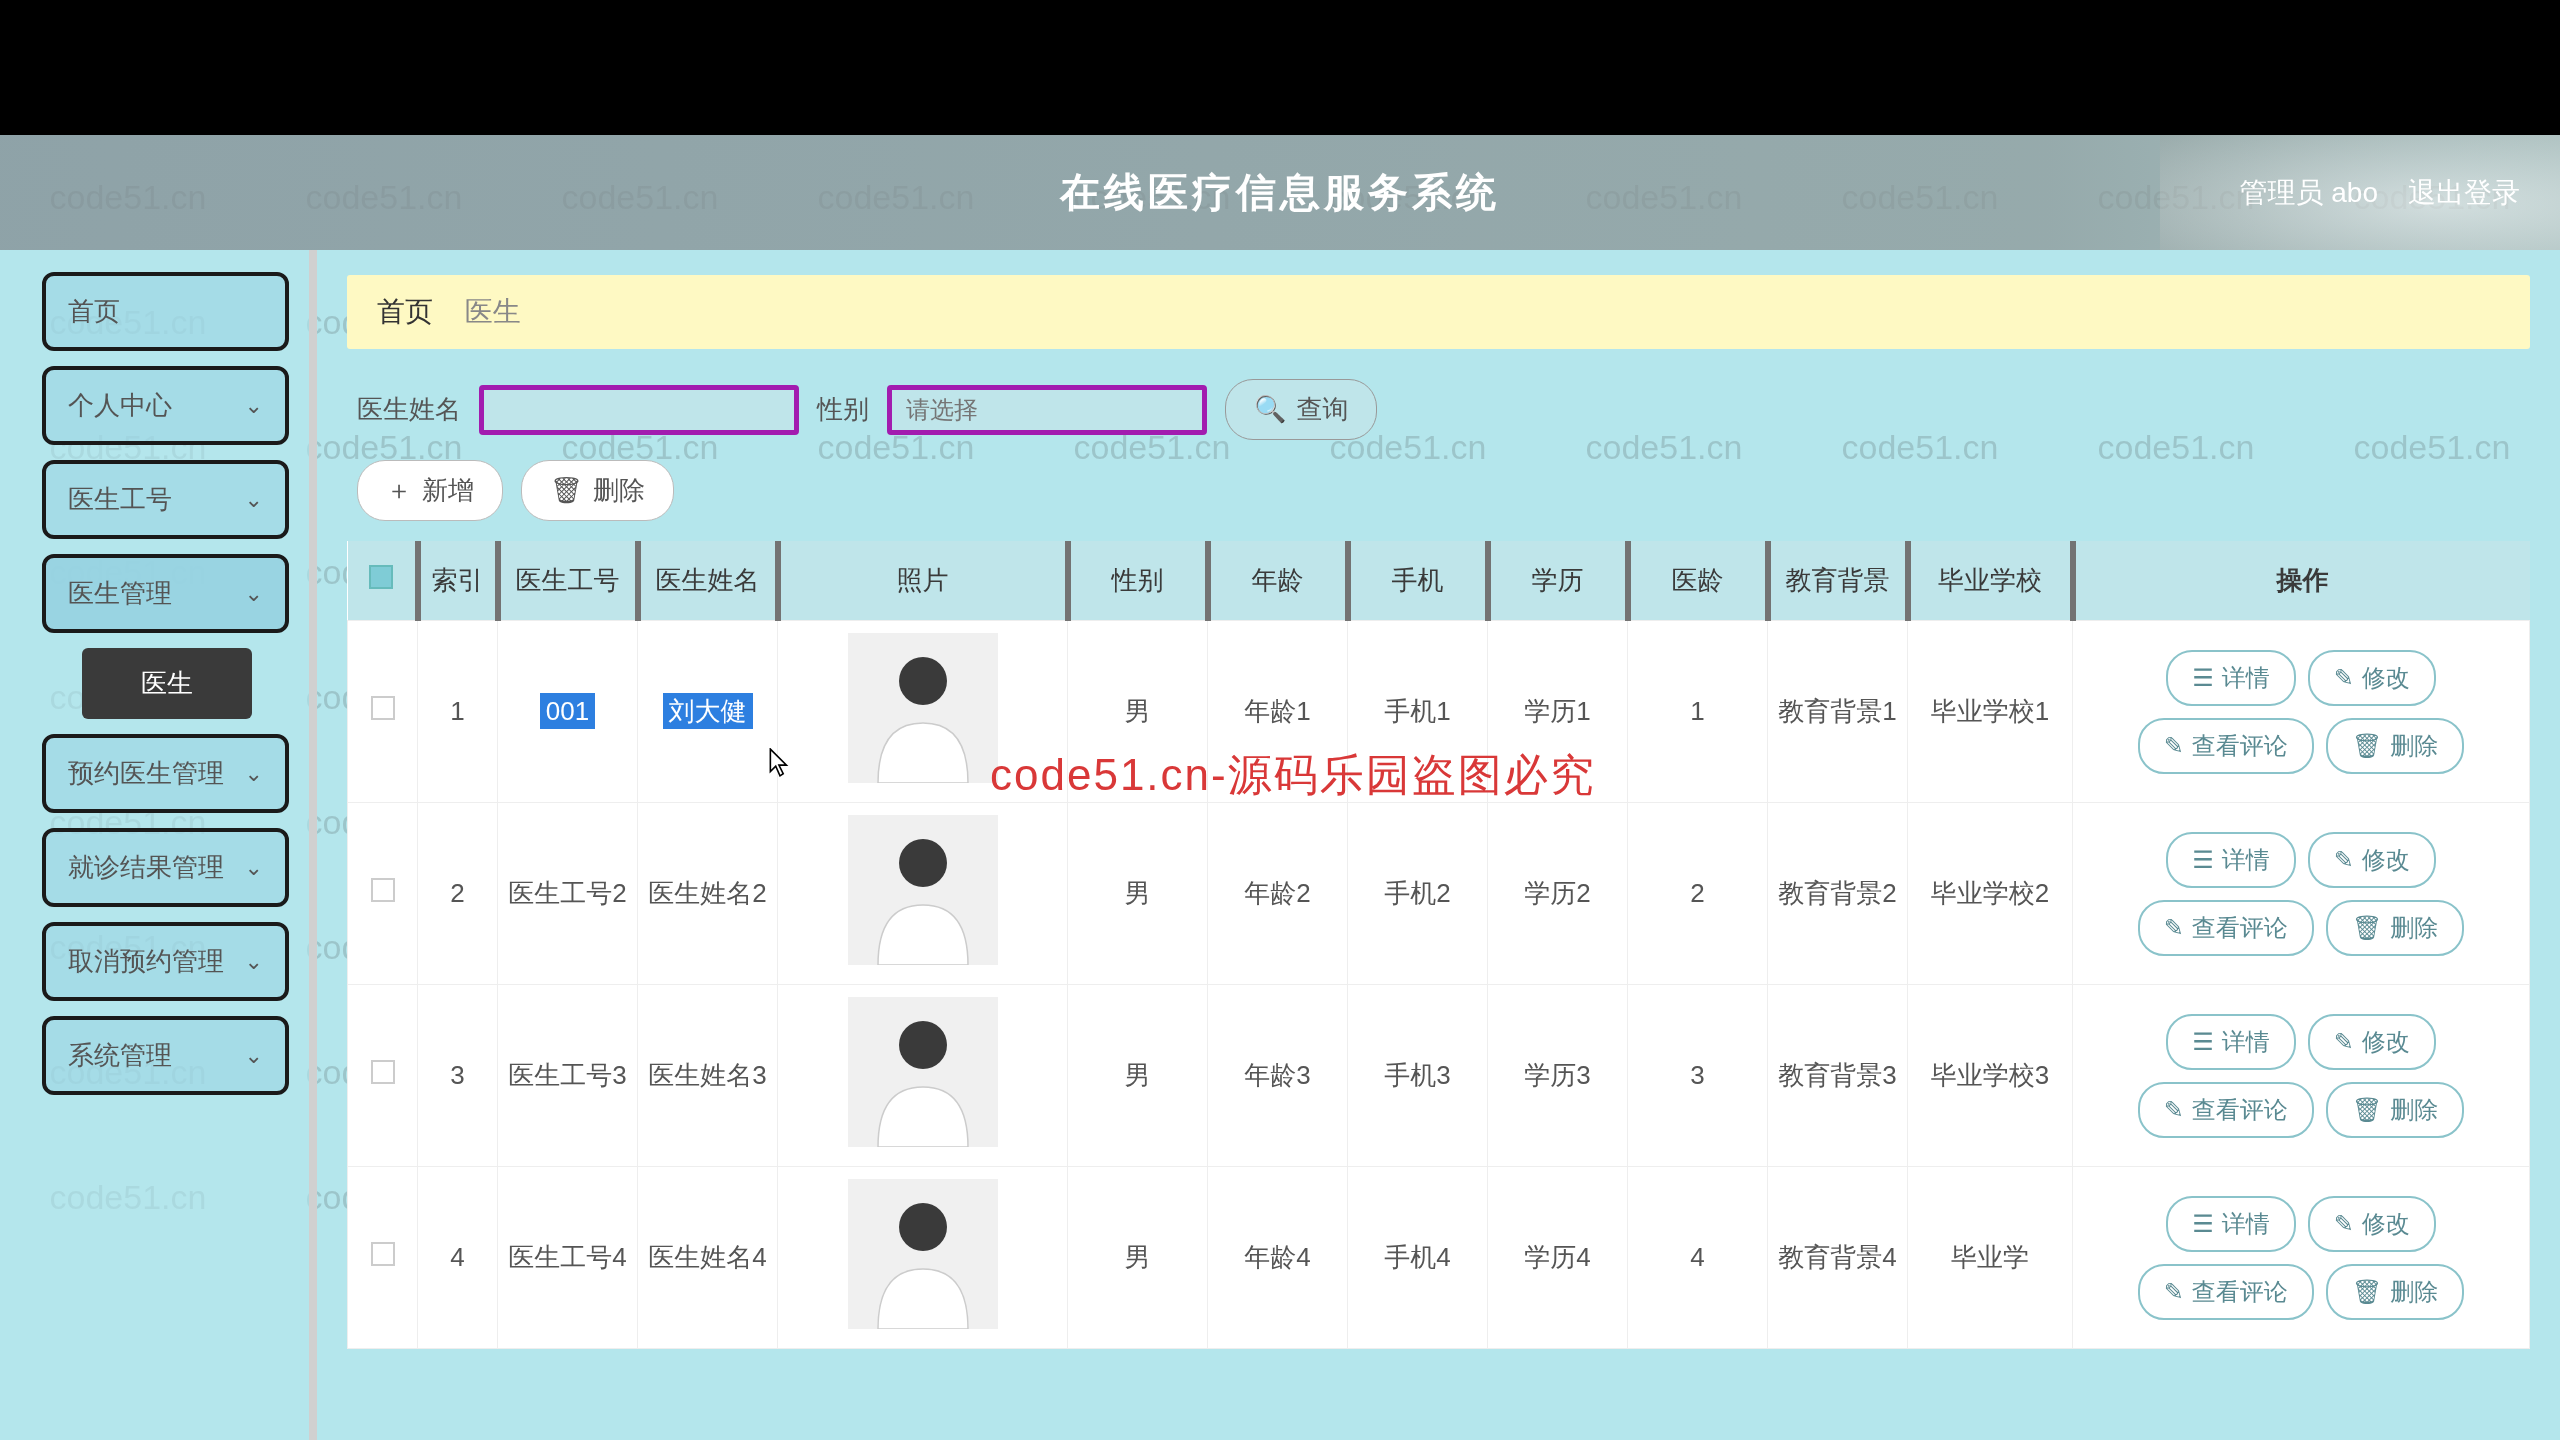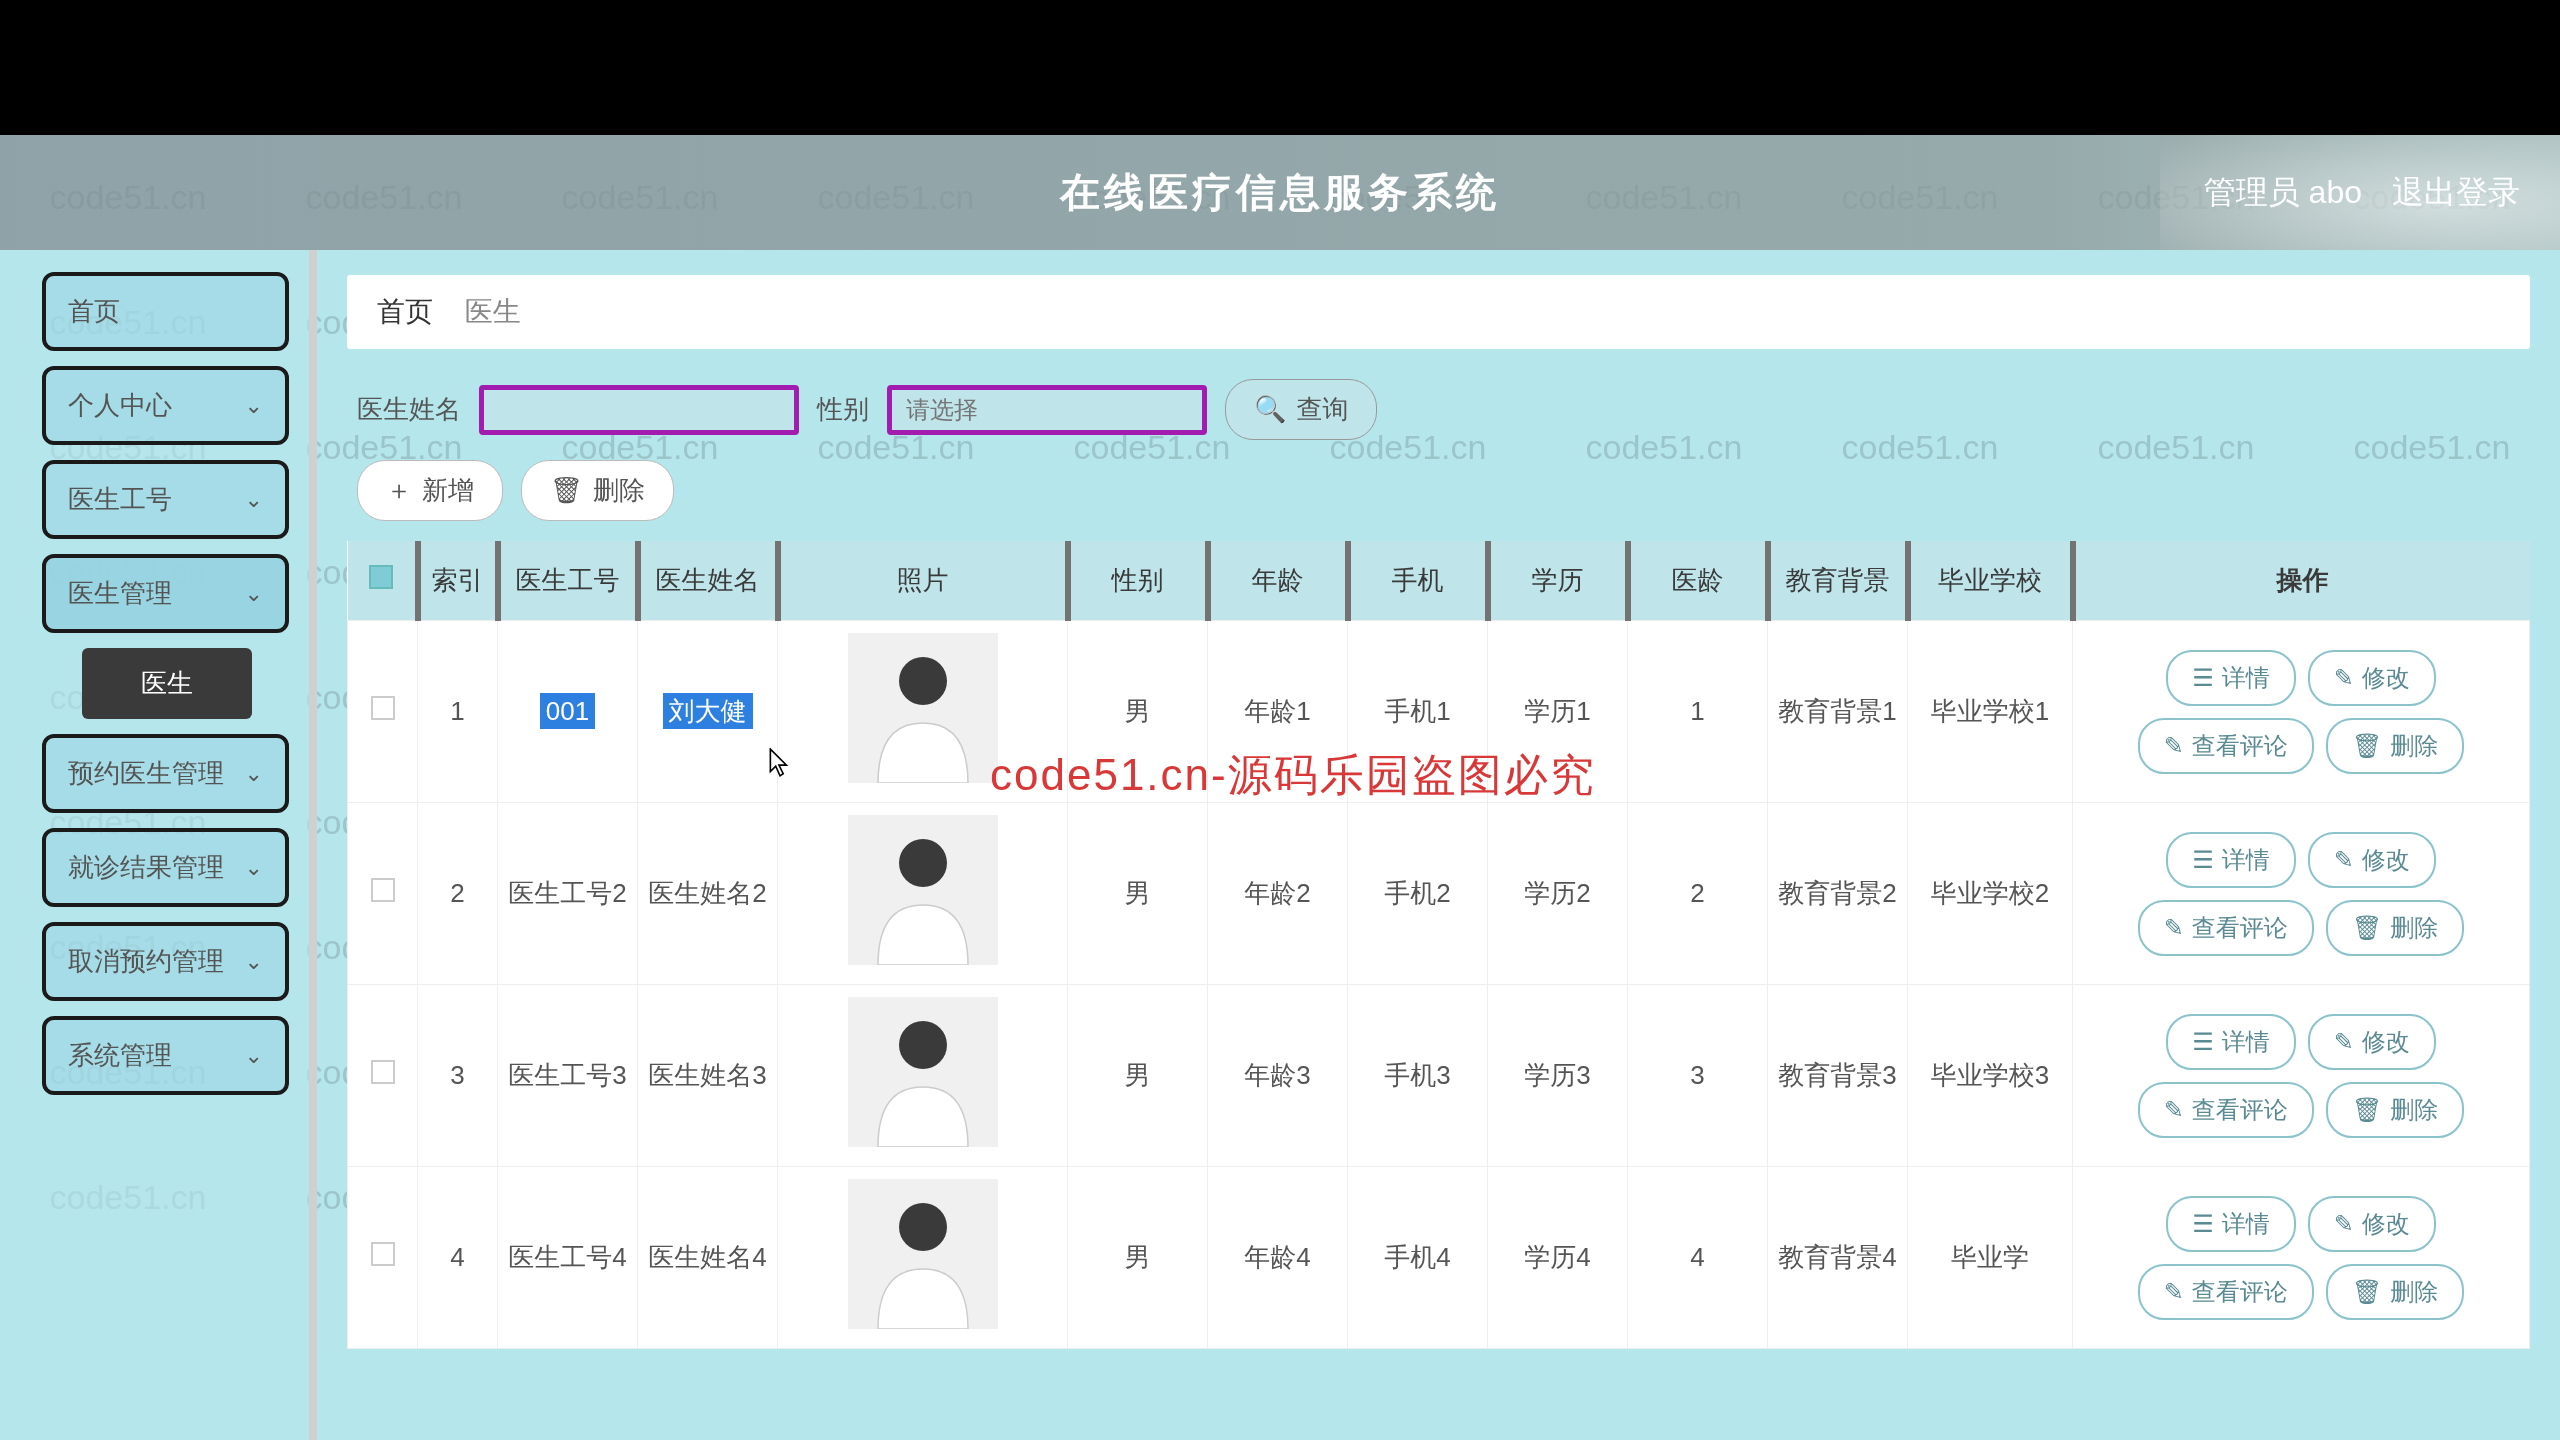--- a/index.html
+++ b/index.html
@@ -9,36 +9,36 @@
 .app-area { flex: 1; background: #b4e6ec; position: relative; }
 
 
 .watermark-bg { position: absolute; inset: 0; pointer-events: none; z-index: 0; overflow: hidden; }
 .wm-row { display: flex; justify-content: space-around; opacity: 0.18; font-size: 34px; color: #333; white-space: nowrap; height: 125px; align-items: center; }
 
 
 .header { height: 115px; background: linear-gradient(90deg, rgba(130,140,145,0.75) 0%, rgba(140,150,150,0.75) 80%, rgba(160,165,160,0.55) 100%); position: relative; z-index: 2; display: flex; align-items: center; }
 .header .header-bg { position: absolute; right: 0; top: 0; bottom: 0; width: 400px; background: radial-gradient(ellipse at 70% 60%, rgba(255,255,255,0.5), rgba(150,155,150,0.2)); }
 .header-title { font-size: 40px; font-weight: bold; color: #fff; letter-spacing: 4px; position: absolute; left: 50%; transform: translateX(-50%); text-align: center; }
-.header-right { position: absolute; right: 40px; color: #fff; font-size: 32px; display: flex; gap: 30px; }
+.header-right { position: absolute; right: 40px; color: #fff; font-size: 28px; display: flex; gap: 30px; }
 
 
 .layout { display: flex; position: absolute; top: 115px; left: 0; right: 0; bottom: 0; z-index: 2; padding-left: 22px; }
 
 
 .sidebar { width: 295px; padding: 22px 20px; display: flex; flex-direction: column; gap: 15px; background: rgba(180,230,236,0.6); border-right: 8px solid #d0d0d0; }
 .menu-item { border: 4px solid #1a1a1a; border-radius: 12px; padding: 18px 22px; background: rgba(150,210,225,0.5); color: #545454; font-size: 26px; display: flex; justify-content: space-between; align-items: center; cursor: pointer; }
 .menu-item.active { background: rgba(150,210,225,0.9); }
 .sub-menu { margin-left: 40px; }
 .sub-item { background: #3a3a3a; color: #fff; padding: 18px 22px; border-radius: 6px; font-size: 26px; cursor: pointer; text-align: center; width: 170px; }
 .chevron { font-size: 22px; }
 
 
 .main { flex: 1; padding: 25px 30px 0 30px; overflow: hidden; }
-.breadcrumb-bar { background: #ffffff; padding: 18px 30px; font-size: 28px; color: #333; margin-bottom: 15px; border-radius: 3px; }
+.breadcrumb-bar { background: #fef9c3; padding: 18px 30px; font-size: 28px; color: #333; margin-bottom: 15px; border-radius: 3px; }
 .breadcrumb-bar .sep { margin: 0 12px; color: #888; }
 .breadcrumb-bar .current { color: #888; }
 
 
 .search-row { padding: 15px 10px 20px 10px; display: flex; align-items: center; gap: 18px; font-size: 26px; color: #555; }
 .search-input { width: 320px; height: 50px; background: #bfe5ea; border: 5px solid #a21caf; border-radius: 4px; padding: 0 14px; font-size: 24px; }
 .search-input.sel { width: 320px; }
 .btn { border: 1px solid #bbb; border-radius: 28px; padding: 12px 28px; background: #fff; font-size: 26px; color: #555; cursor: pointer; display: inline-flex; align-items: center; gap: 10px; }
 .btn.query { background: #bfe5ea; border-color: #999; }
 

